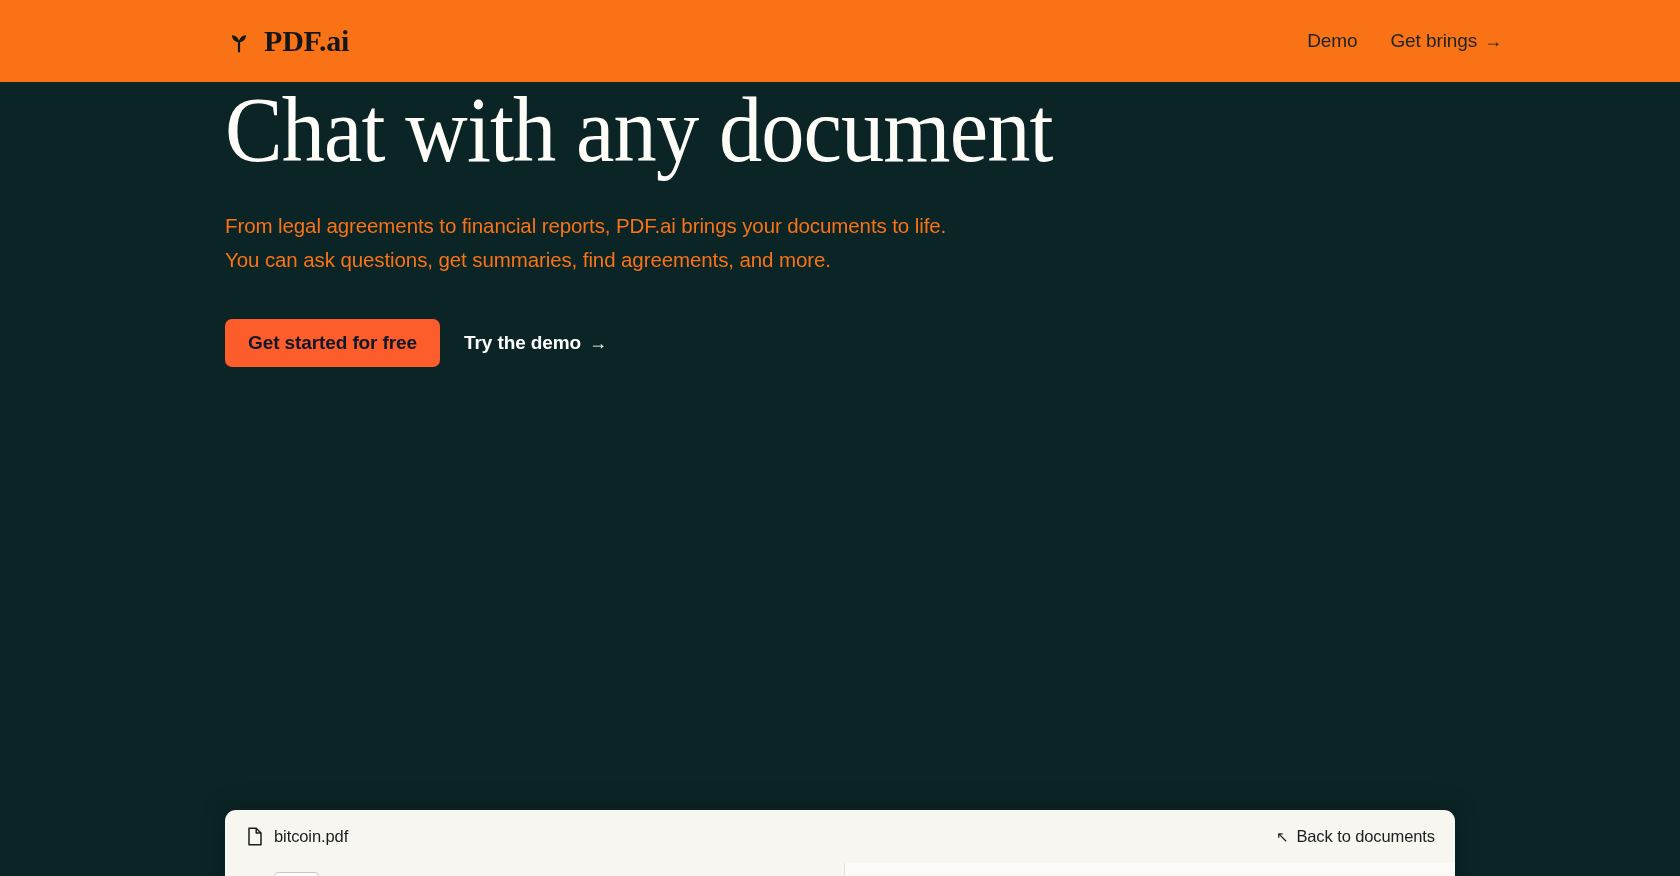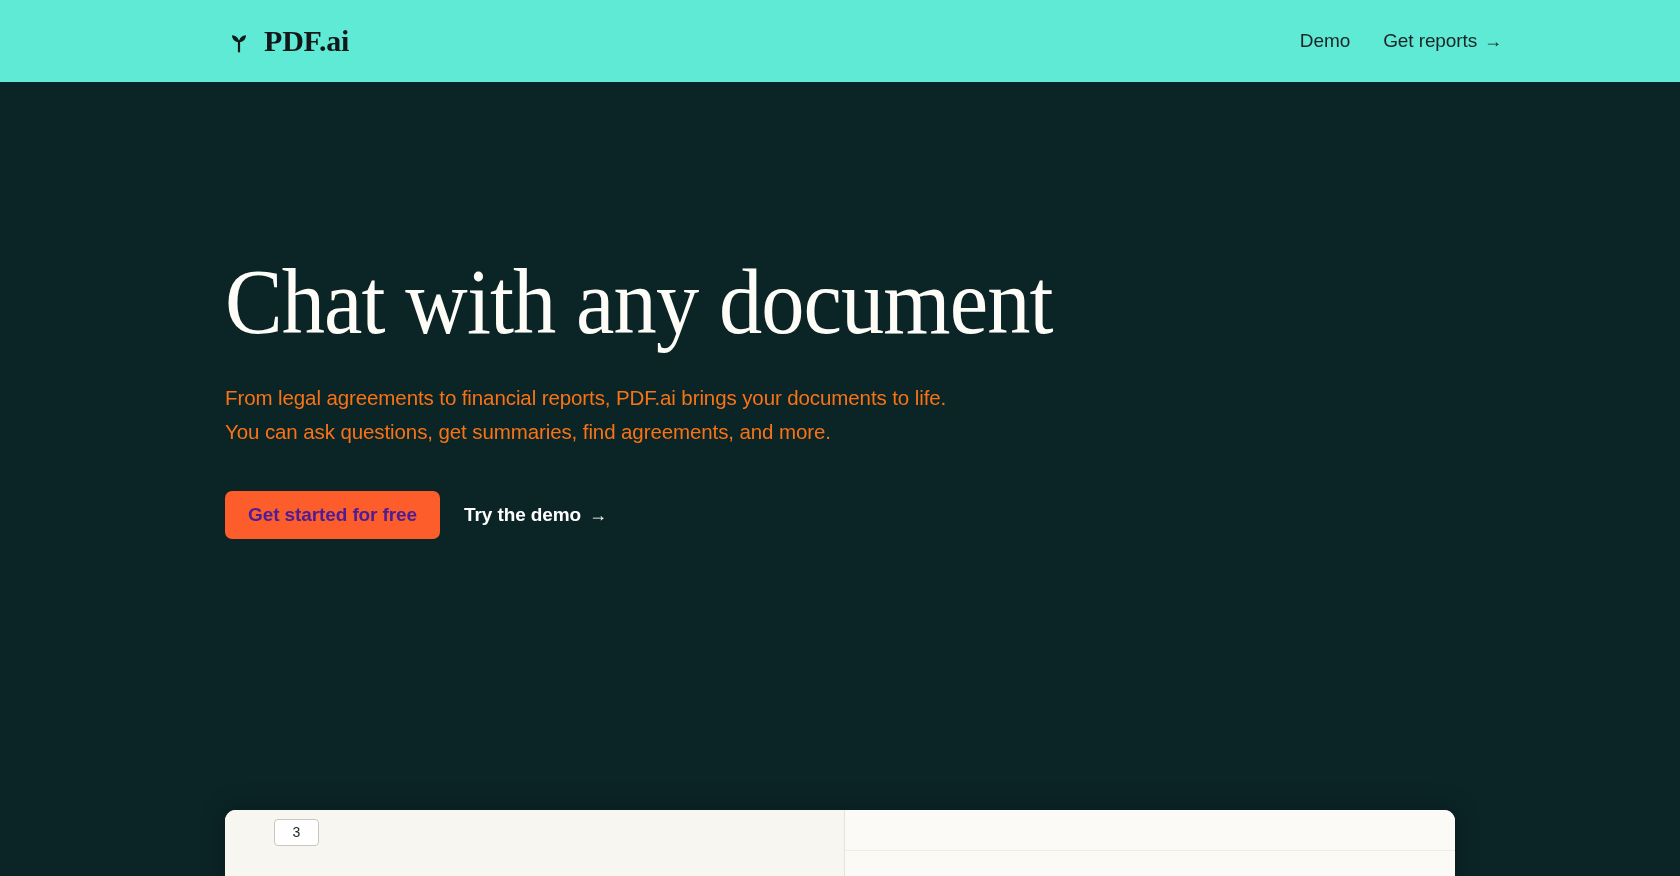--- a/index.html
+++ b/index.html
@@ -11,21 +11,21 @@
   }
 
   body {
     font-family: "Liberation Sans", sans-serif;
     background: #0b2426;
   }
 
   
   .site-header {
     height: 82px;
-    background: #5eead4;
+    background: #f97316;
     display: flex;
     align-items: center;
     padding: 0 0 0 225px;
     position: relative;
     gap: 24px;
   }
 
   .brand {
     display: flex;
     align-items: center;
@@ -83,21 +83,20 @@
   
   .hero {
     position: relative;
     height: 794px;
     background: #0b2426;
     overflow: hidden;
   }
 
   .hero-inner {
     padding-left: 225px;
-    padding-top: 172px;
   }
 
   .hero-title {
     font-family: "Liberation Serif", serif;
     font-size: 94px;
     line-height: 1;
     font-weight: 400;
     color: #fdfcf7;
     letter-spacing: -1px;
     transform: scaleX(0.92);
@@ -123,21 +122,21 @@
 
   .btn-primary {
     display: inline-flex;
     align-items: center;
     justify-content: center;
     height: 48px;
     padding: 0 23px;
     background: #fc5d2b;
     border: none;
     border-radius: 7px;
-    color: #4c1d95;
+    color: #0f172a;
     font-size: 19px;
     font-weight: 700;
     font-family: inherit;
     cursor: pointer;
     letter-spacing: -0.1px;
   }
 
   .btn-ghost {
     display: inline-flex;
     align-items: center;
@@ -297,21 +296,21 @@
         <path d="M12 13 C12 9.5 9.3 7 6 7 C6 10.4 8.6 13 12 13 Z" fill="currentColor" stroke="none"></path>
         <path d="M12 13 C12 9.5 14.7 7 18 7 C18 10.4 15.4 13 12 13 Z" fill="currentColor" stroke="none"></path>
       </svg>
     </span>
     <span class="brand-name">PDF.ai</span>
   </a>
 
   <nav class="site-nav">
     <a class="nav-link" href="#">Demo</a>
     <a class="nav-cta" href="#">
-      <span>Get reports</span>
+      <span>Get brings</span>
       <span class="arrow-right">→</span>
     </a>
   </nav>
 
 </header>
 
 <section class="hero">
 
   <div class="hero-inner">
     <h1 class="hero-title">Chat with any document</h1>
@@ -325,20 +324,36 @@
       <button class="btn-primary">Get started for free</button>
       <a class="btn-ghost" href="#">
         <span>Try the demo</span>
         <span class="arrow-right">→</span>
       </a>
     </div>
   </div>
 
   <div class="app-card">
 
+    <div class="app-card-header">
+      <div class="doc-title">
+        <span class="file-icon">
+          <svg viewBox="0 0 16 19" width="16" height="19" fill="none" stroke="currentColor" stroke-width="1.5" stroke-linejoin="round">
+            <path d="M2 1.2 h7.2 L14 6 v11.8 H2 Z"></path>
+            <path d="M9.2 1.4 V6 H13.8"></path>
+          </svg>
+        </span>
+        <span>bitcoin.pdf</span>
+      </div>
+
+      <a class="back-link" href="#">
+        <span class="back-arrow">↖</span>
+        <span>Back to documents</span>
+      </a>
+    </div>
 
     <div class="app-body">
 
       <div class="pdf-pane">
 
         <div class="pdf-toolbar">
 
           <div class="tb-group">
             <button class="icon-btn">
               

